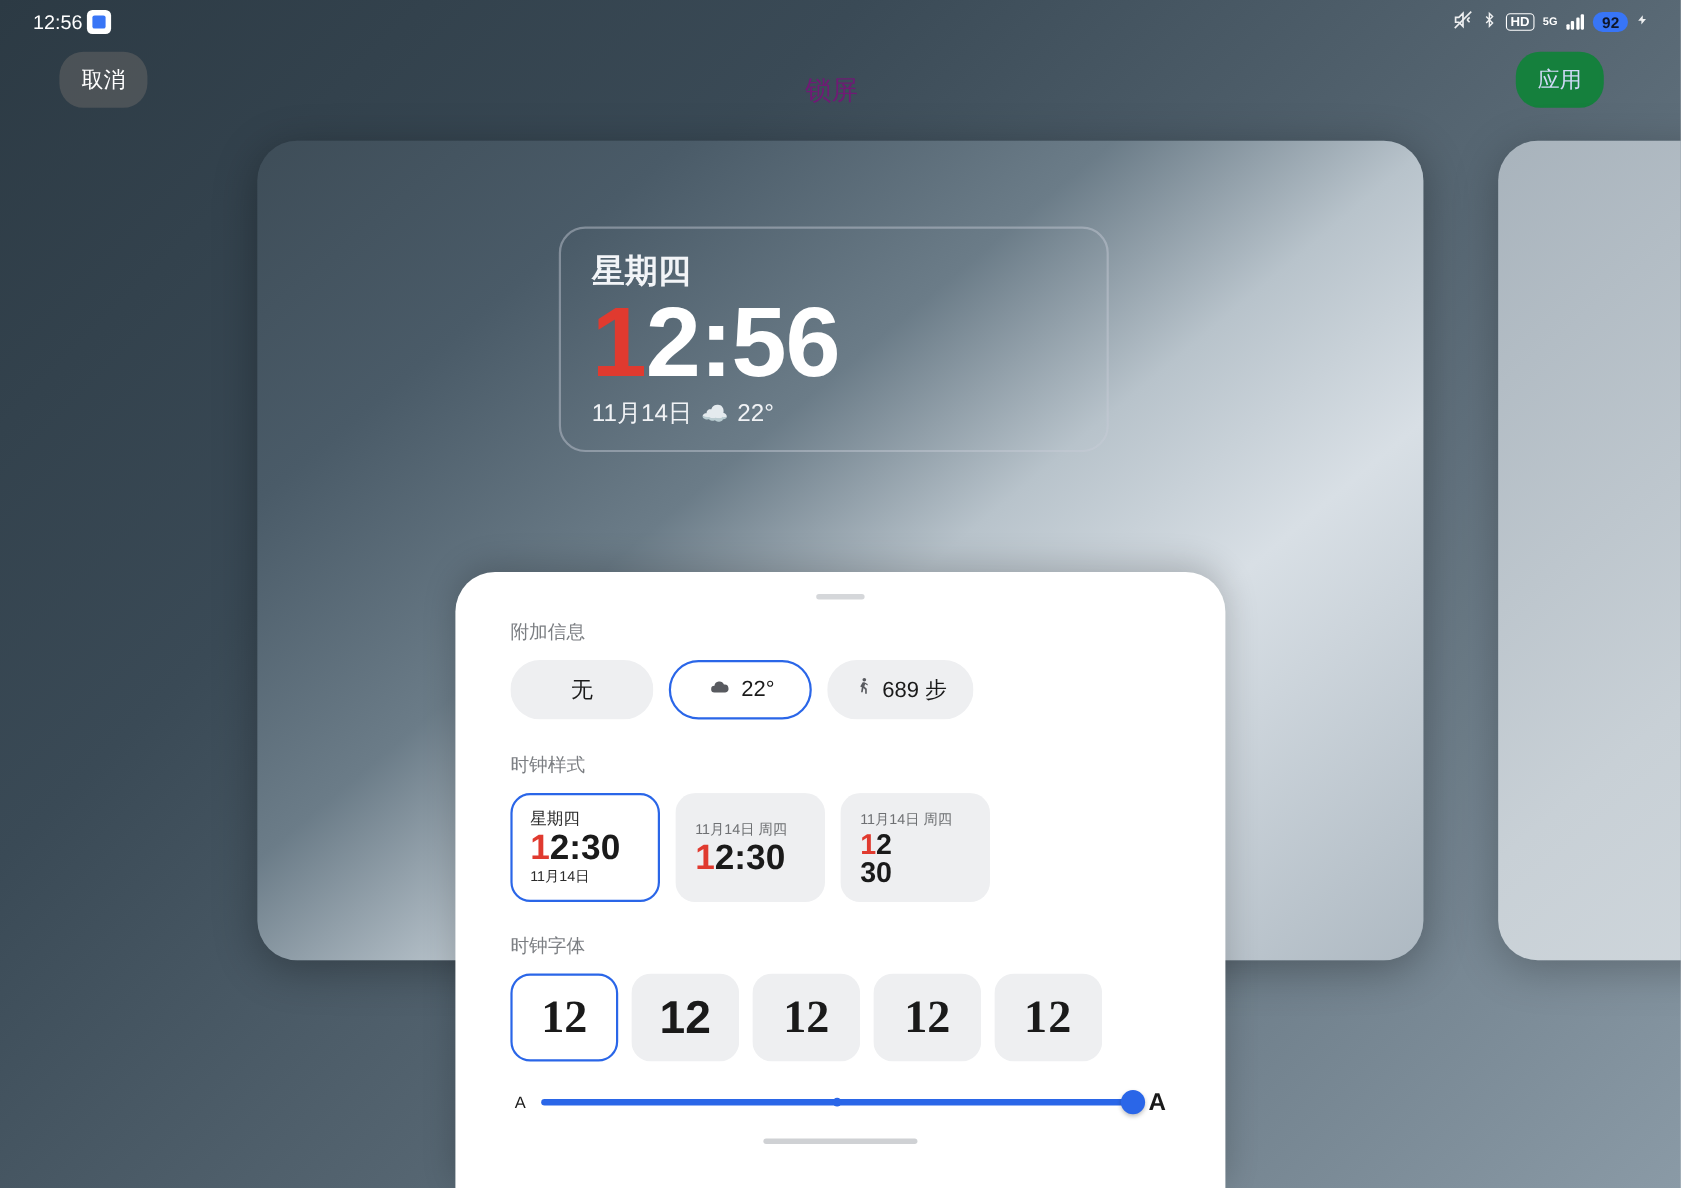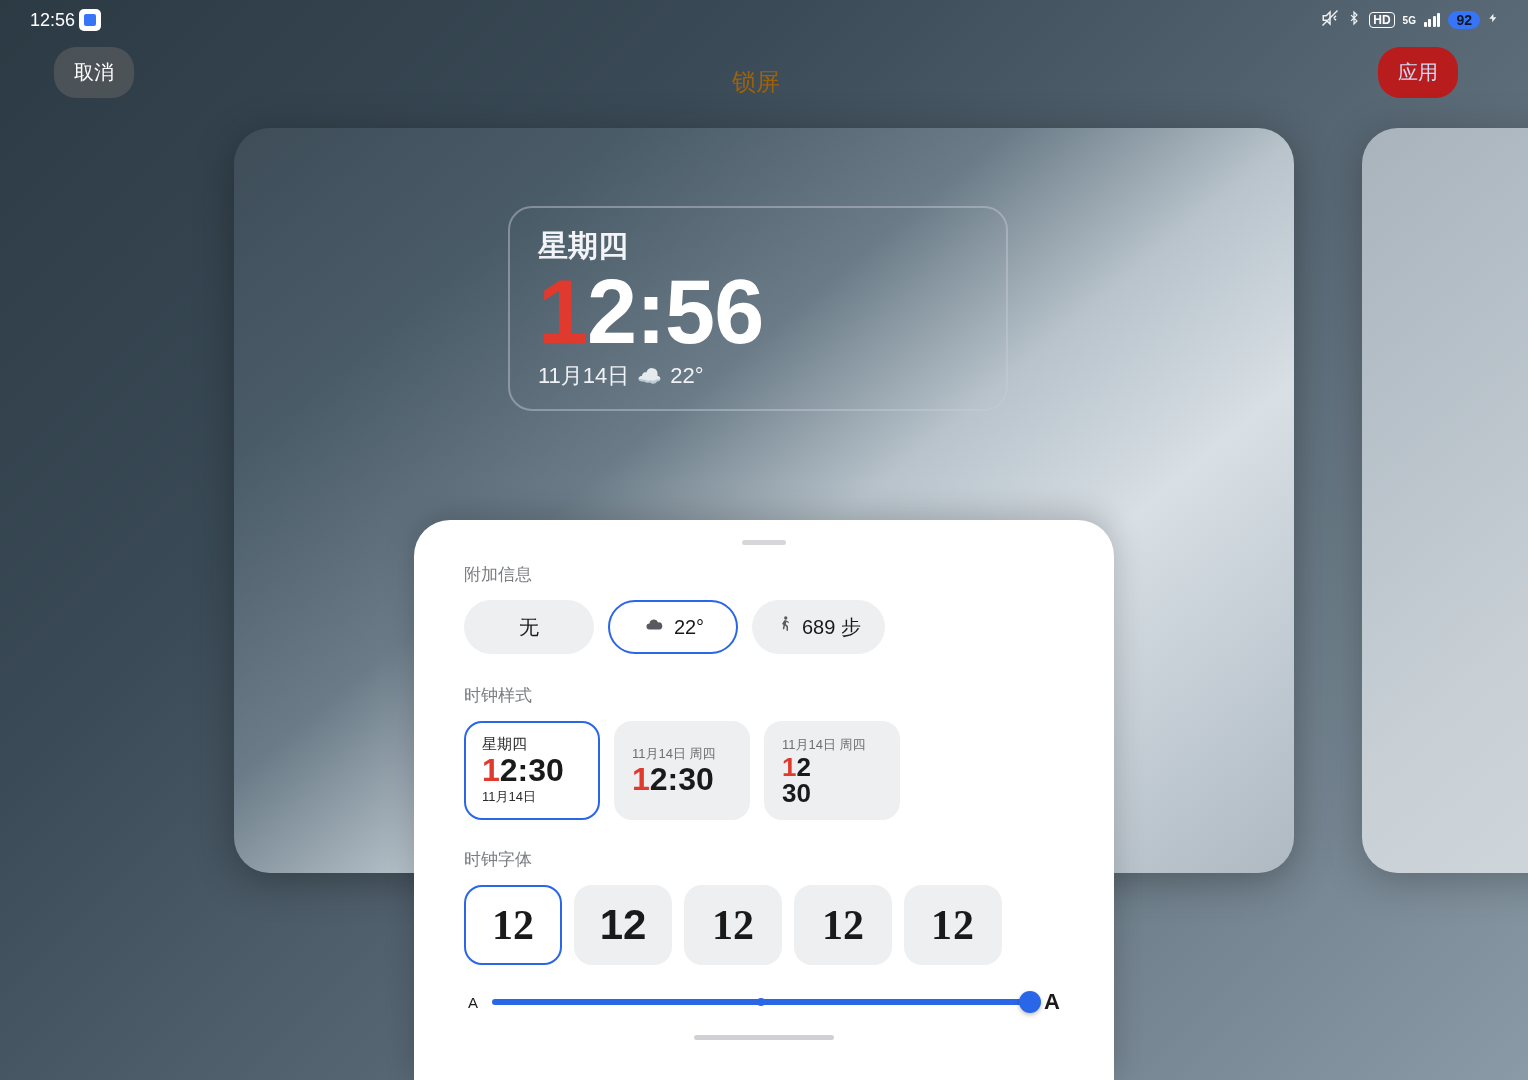--- a/index.html
+++ b/index.html
@@ -54,29 +54,29 @@
       background: rgba(100,100,100,0.55);
       color: #fff;
       border: none;
       padding: 12px 20px;
       border-radius: 22px;
       font-size: 20px;
       cursor: pointer;
     }
     .btn-apply {
       position: absolute; right: 54px;
-      background: #b91c1c;
+      background: #15803d;
       color: #d0daf8;
       border: none;
       padding: 12px 20px;
       border-radius: 22px;
       font-size: 20px;
       cursor: pointer;
     }
-    .nav-title { color: #a16207; font-size: 24px; font-weight: 500; }
+    .nav-title { color: #701a75; font-size: 24px; font-weight: 500; }
 
     
     .preview-card {
       position: absolute;
       top: 128px;
       left: 234px;
       width: 1060px;
       height: 745px;
       border-radius: 36px;
       background: linear-gradient(140deg, #3e4d58 0%, #4a5b68 20%, #6b7c88 40%, #b8c3cb 55%, #d8dfe5 70%, #aeb9c2 100%);

